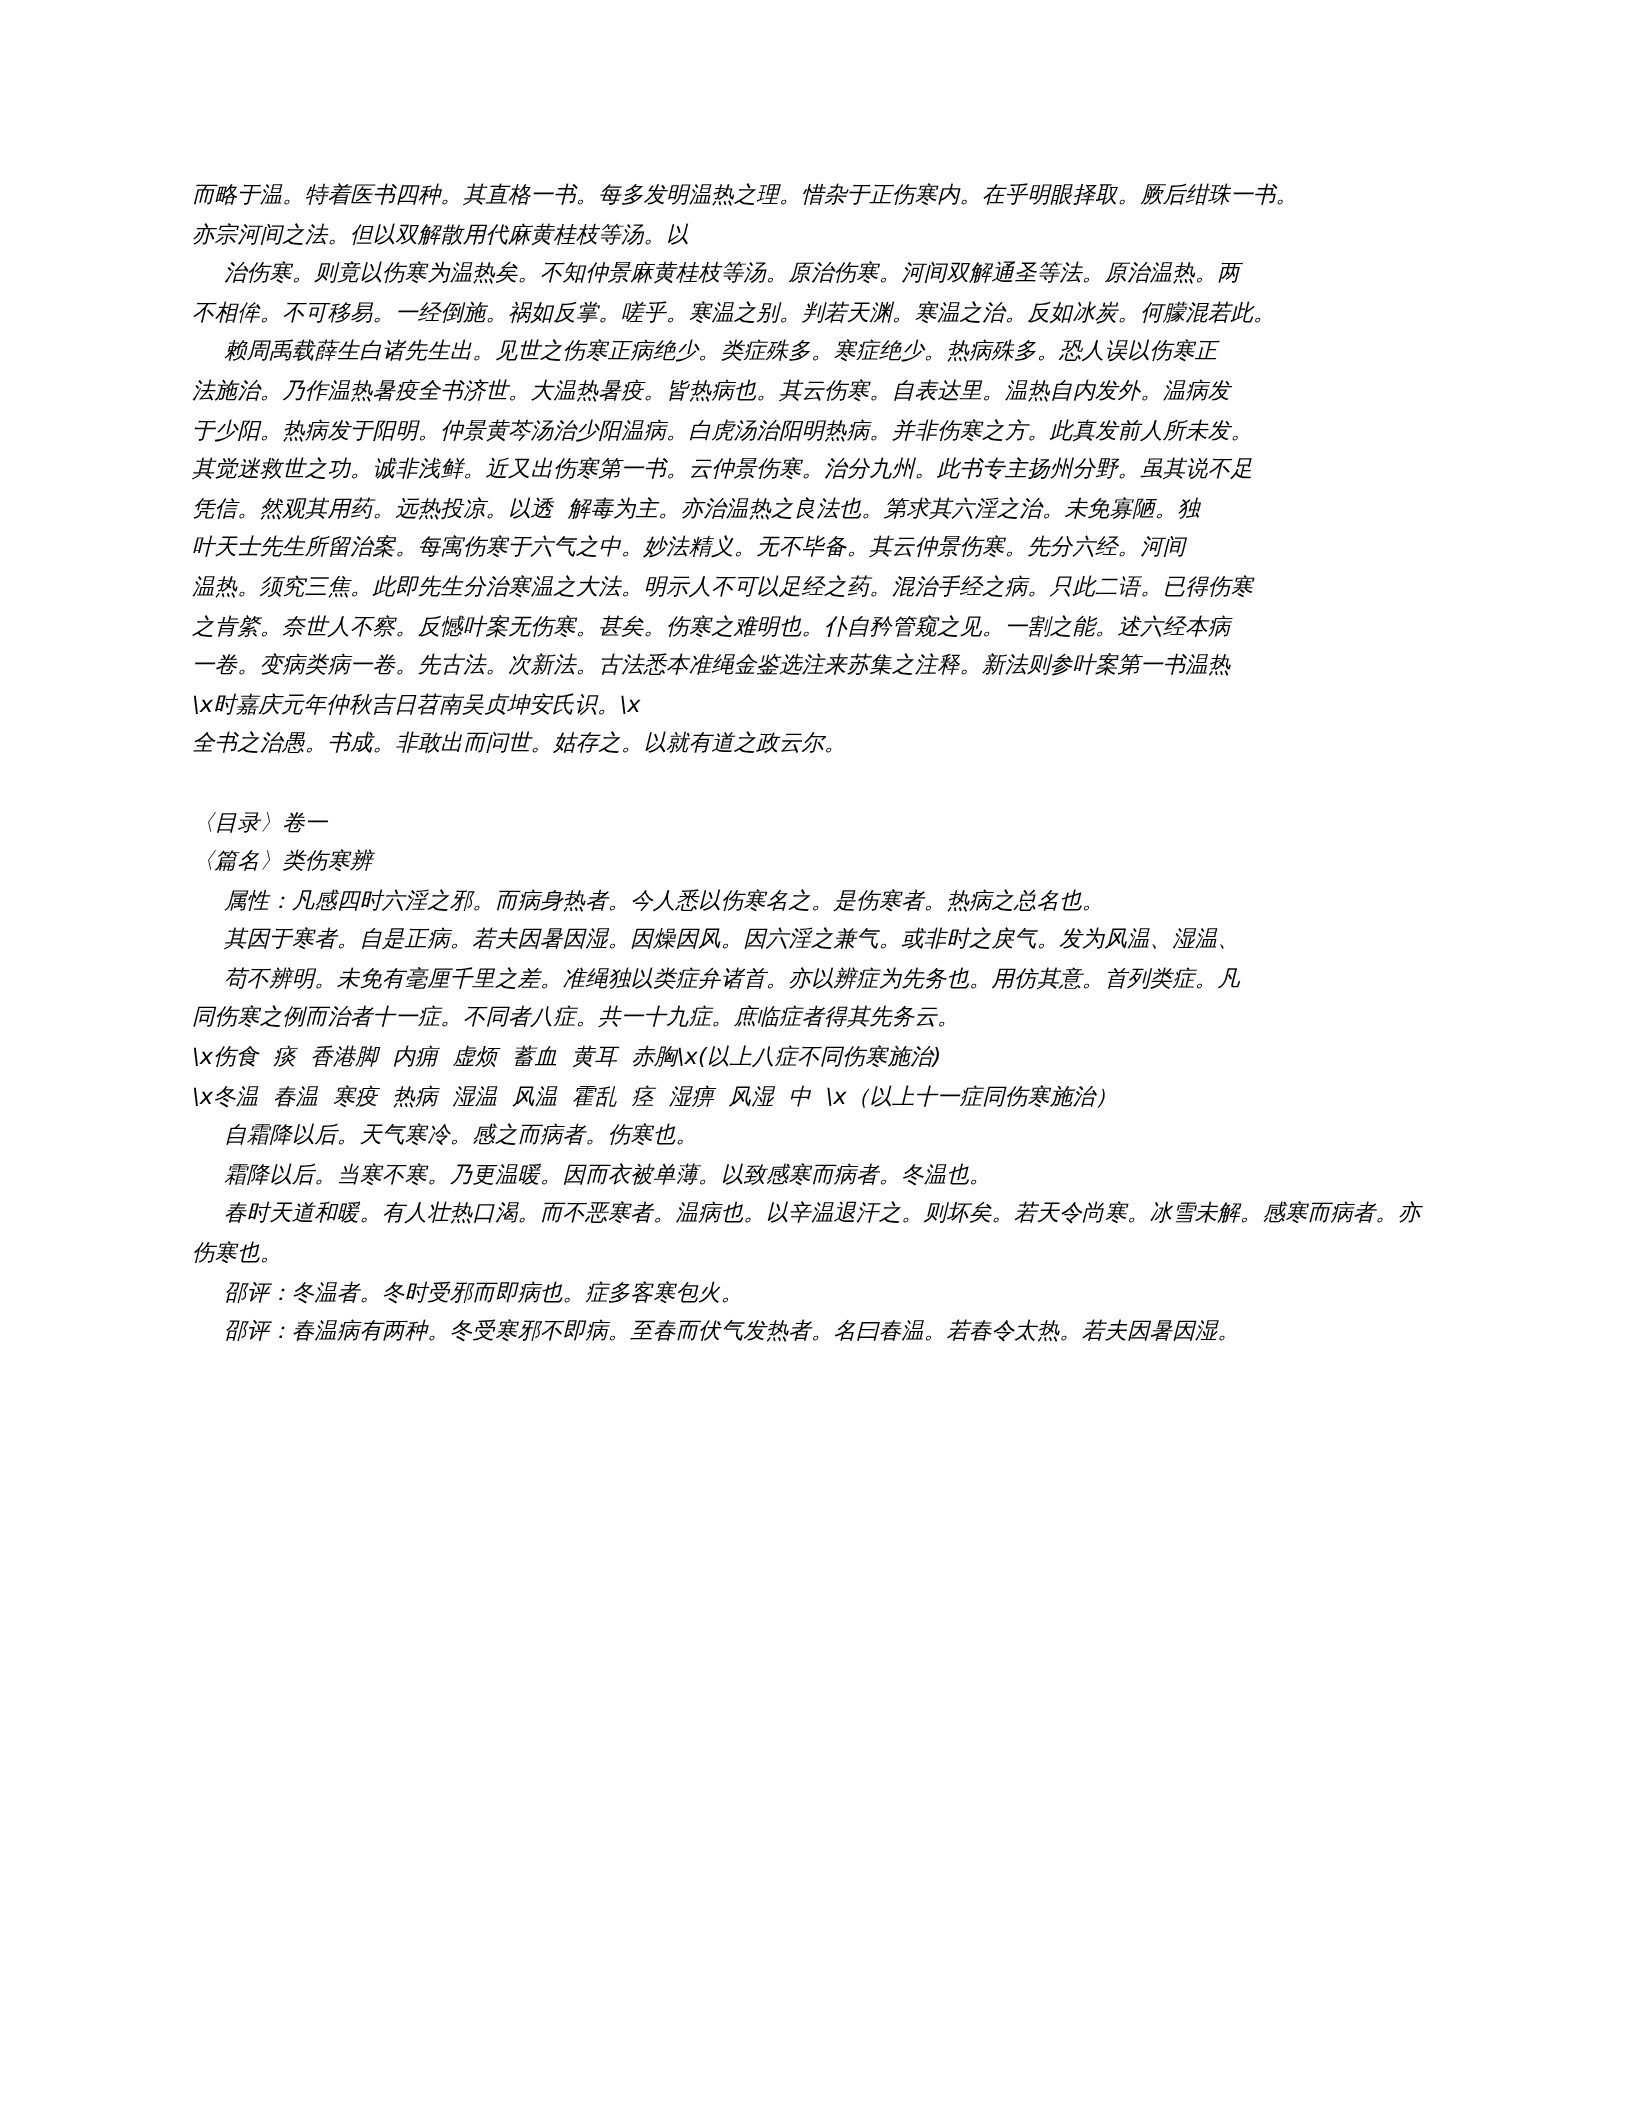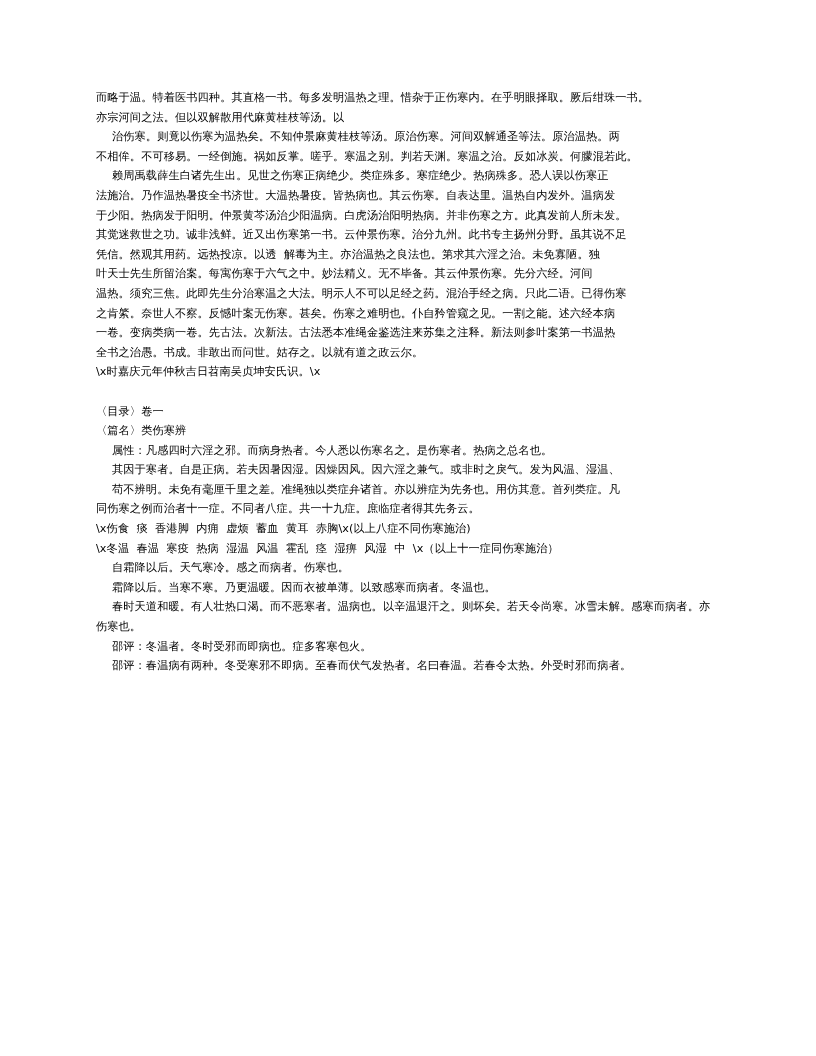--- a/index.html
+++ b/index.html
@@ -18,20 +18,21 @@
     height: 1056px;
     box-sizing: border-box;
     padding: 88px 96px 40px 96px;
     position: relative;
   }
   .doc-body {
     font-size: 11.2px;
     line-height: 19.6px;
     letter-spacing: 0.1px;
     text-align: left;
+    font-style: italic;
   }
   .para {
     margin: 0;
     padding: 0;
     white-space: pre-wrap;
     word-break: break-all;
   }
   .para.indent {
     text-indent: 16px;
   }
@@ -50,30 +51,30 @@
     <p class="para">不相侔。不可移易。一经倒施。祸如反掌。嗟乎。寒温之别。判若天渊。寒温之治。反如冰炭。何朦混若此。</p>
     <p class="para indent">赖周禹载薛生白诸先生出。见世之伤寒正病绝少。类症殊多。寒症绝少。热病殊多。恐人误以伤寒正</p>
     <p class="para">法施治。乃作温热暑疫全书济世。大温热暑疫。皆热病也。其云伤寒。自表达里。温热自内发外。温病发</p>
     <p class="para">于少阳。热病发于阳明。仲景黄芩汤治少阳温病。白虎汤治阳明热病。并非伤寒之方。此真发前人所未发。</p>
     <p class="para">其觉迷救世之功。诚非浅鲜。近又出伤寒第一书。云仲景伤寒。治分九州。此书专主扬州分野。虽其说不足</p>
     <p class="para">凭信。然观其用药。远热投凉。以透  解毒为主。亦治温热之良法也。第求其六淫之治。未免寡陋。独</p>
     <p class="para">叶天士先生所留治案。每寓伤寒于六气之中。妙法精义。无不毕备。其云仲景伤寒。先分六经。河间</p>
     <p class="para">温热。须究三焦。此即先生分治寒温之大法。明示人不可以足经之药。混治手经之病。只此二语。已得伤寒</p>
     <p class="para">之肯綮。奈世人不察。反憾叶案无伤寒。甚矣。伤寒之难明也。仆自矜管窥之见。一割之能。述六经本病</p>
     <p class="para">一卷。变病类病一卷。先古法。次新法。古法悉本准绳金鉴选注来苏集之注释。新法则参叶案第一书温热</p>
+    <p class="para">\x时嘉庆元年仲秋吉日苕南吴贞坤安氏识。\x</p>
     <p class="para">全书之治愚。书成。非敢出而问世。姑存之。以就有道之政云尔。</p>
-    <p class="para">\x时嘉庆元年仲秋吉日苕南吴贞坤安氏识。\x</p>
     <div class="blank"></div>
     <p class="para">〈目录〉卷一</p>
     <p class="para">〈篇名〉类伤寒辨</p>
     <p class="para indent">属性：凡感四时六淫之邪。而病身热者。今人悉以伤寒名之。是伤寒者。热病之总名也。</p>
     <p class="para indent">其因于寒者。自是正病。若夫因暑因湿。因燥因风。因六淫之兼气。或非时之戾气。发为风温、湿温、</p>
     <p class="para indent">苟不辨明。未免有毫厘千里之差。准绳独以类症弁诸首。亦以辨症为先务也。用仿其意。首列类症。凡</p>
     <p class="para">同伤寒之例而治者十一症。不同者八症。共一十九症。庶临症者得其先务云。</p>
     <p class="para">\x伤食  痰  香港脚  内痈  虚烦  蓄血  黄耳  赤胸\x(以上八症不同伤寒施治)</p>
     <p class="para">\x冬温  春温  寒疫  热病  湿温  风温  霍乱  痉  湿痹  风湿  中  \x（以上十一症同伤寒施治）</p>
     <p class="para indent">自霜降以后。天气寒冷。感之而病者。伤寒也。</p>
     <p class="para indent">霜降以后。当寒不寒。乃更温暖。因而衣被单薄。以致感寒而病者。冬温也。</p>
     <p class="para indent">春时天道和暖。有人壮热口渴。而不恶寒者。温病也。以辛温退汗之。则坏矣。若天令尚寒。冰雪未解。感寒而病者。亦伤寒也。</p>
     <p class="para indent">邵评：冬温者。冬时受邪而即病也。症多客寒包火。</p>
-    <p class="para indent">邵评：春温病有两种。冬受寒邪不即病。至春而伏气发热者。名曰春温。若春令太热。外受时邪而病者。</p>
+    <p class="para indent">邵评：春温病有两种。冬受寒邪不即病。至春而伏气发热者。名曰春温。若春令太热。若夫因暑因湿。</p>
   </div>
 </div>
 
 </body></html>

